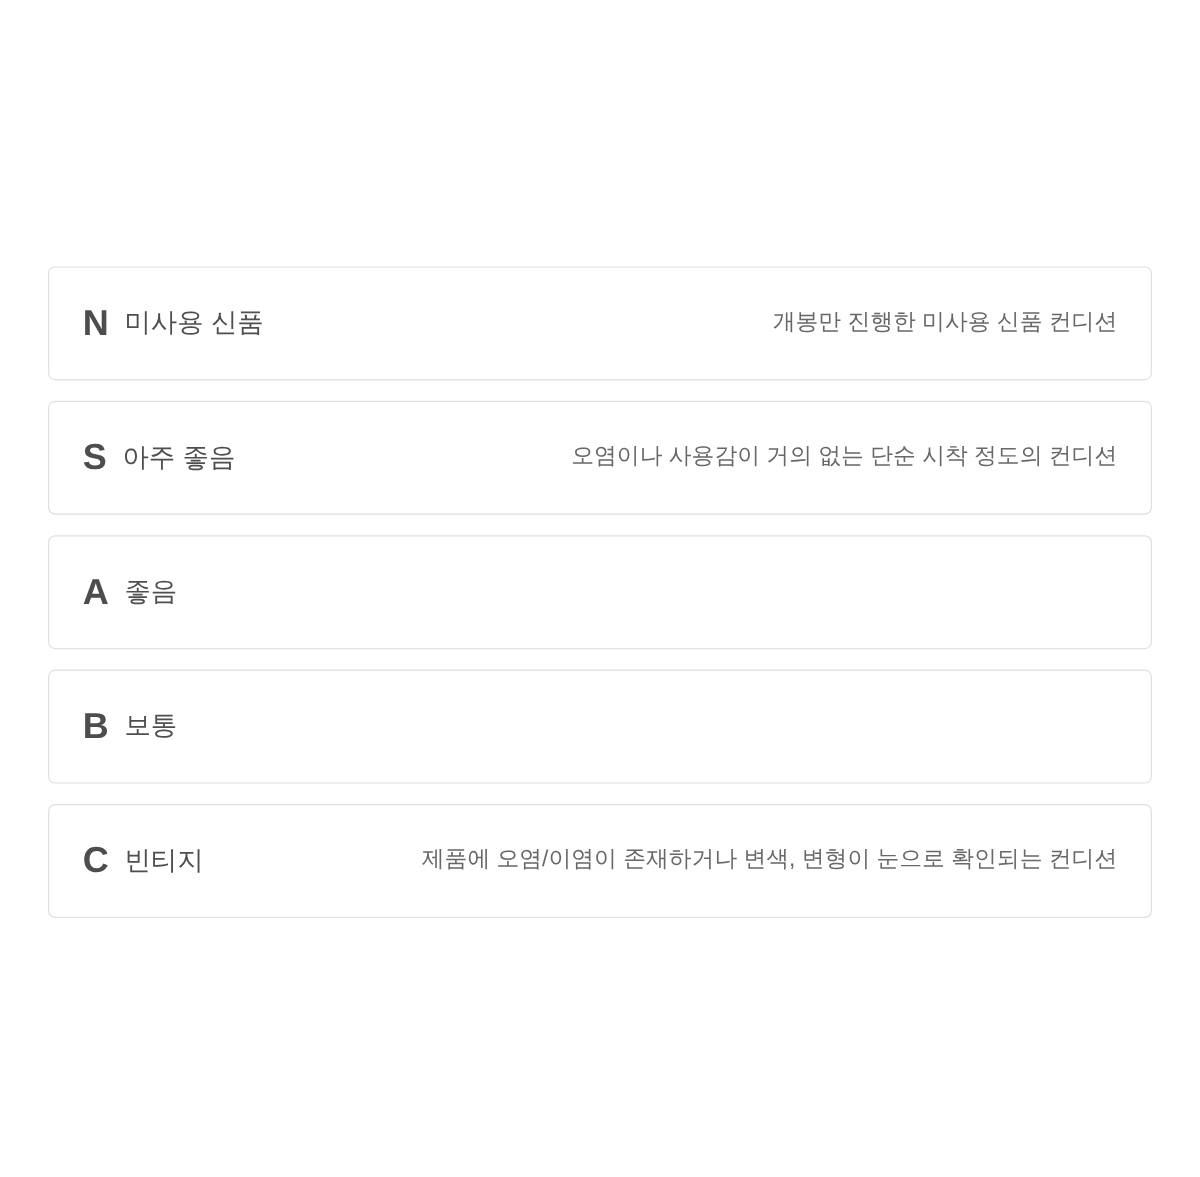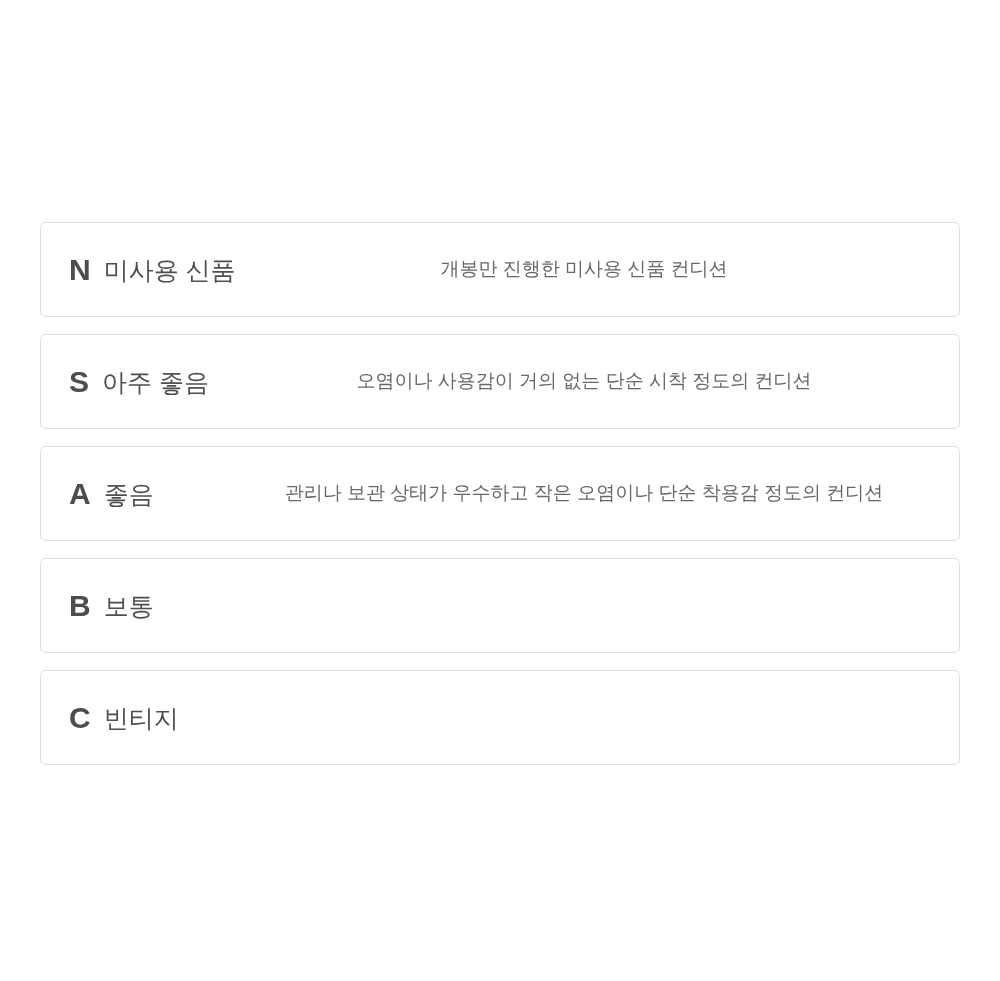--- a/index.html
+++ b/index.html
@@ -38,28 +38,28 @@
     flex-shrink: 0;
     white-space: nowrap;
   }
   .grade-letter {
     font-size: 30px;
     font-weight: 700;
     color: #4d4d4d;
     line-height: 1;
   }
   .grade-name {
-    font-size: 25px;
+    font-size: 22px;
     font-weight: 400;
     color: #4f4f4f;
     line-height: 1.2;
   }
   .grade-description {
     flex: 1;
-    text-align: center;
+    text-align: right;
     font-size: 19px;
     font-weight: 400;
     color: #686868;
     line-height: 1.3;
     white-space: nowrap;
   }
 </style>
 </head>
 <body>
 
@@ -78,29 +78,29 @@
       <span class="grade-name">아주 좋음</span>
     </div>
     <div class="grade-description">오염이나 사용감이 거의 없는 단순 시착 정도의 컨디션</div>
   </div>
 
   <div class="grade-card">
     <div class="grade-label">
       <span class="grade-letter">A</span>
       <span class="grade-name">좋음</span>
     </div>
-    <div class="grade-description">관리나 보관 상태가 우수하고 작은 오염이나 단순 착용감 정도의 컨디션</div>
   </div>
 
   <div class="grade-card">
     <div class="grade-label">
       <span class="grade-letter">B</span>
       <span class="grade-name">보통</span>
     </div>
   </div>
 
   <div class="grade-card">
     <div class="grade-label">
       <span class="grade-letter">C</span>
       <span class="grade-name">빈티지</span>
     </div>
+    <div class="grade-description">제품에 오염/이염이 존재하거나 변색, 변형이 눈으로 확인되는 컨디션</div>
   </div>
 </div>
 
 </body></html>

